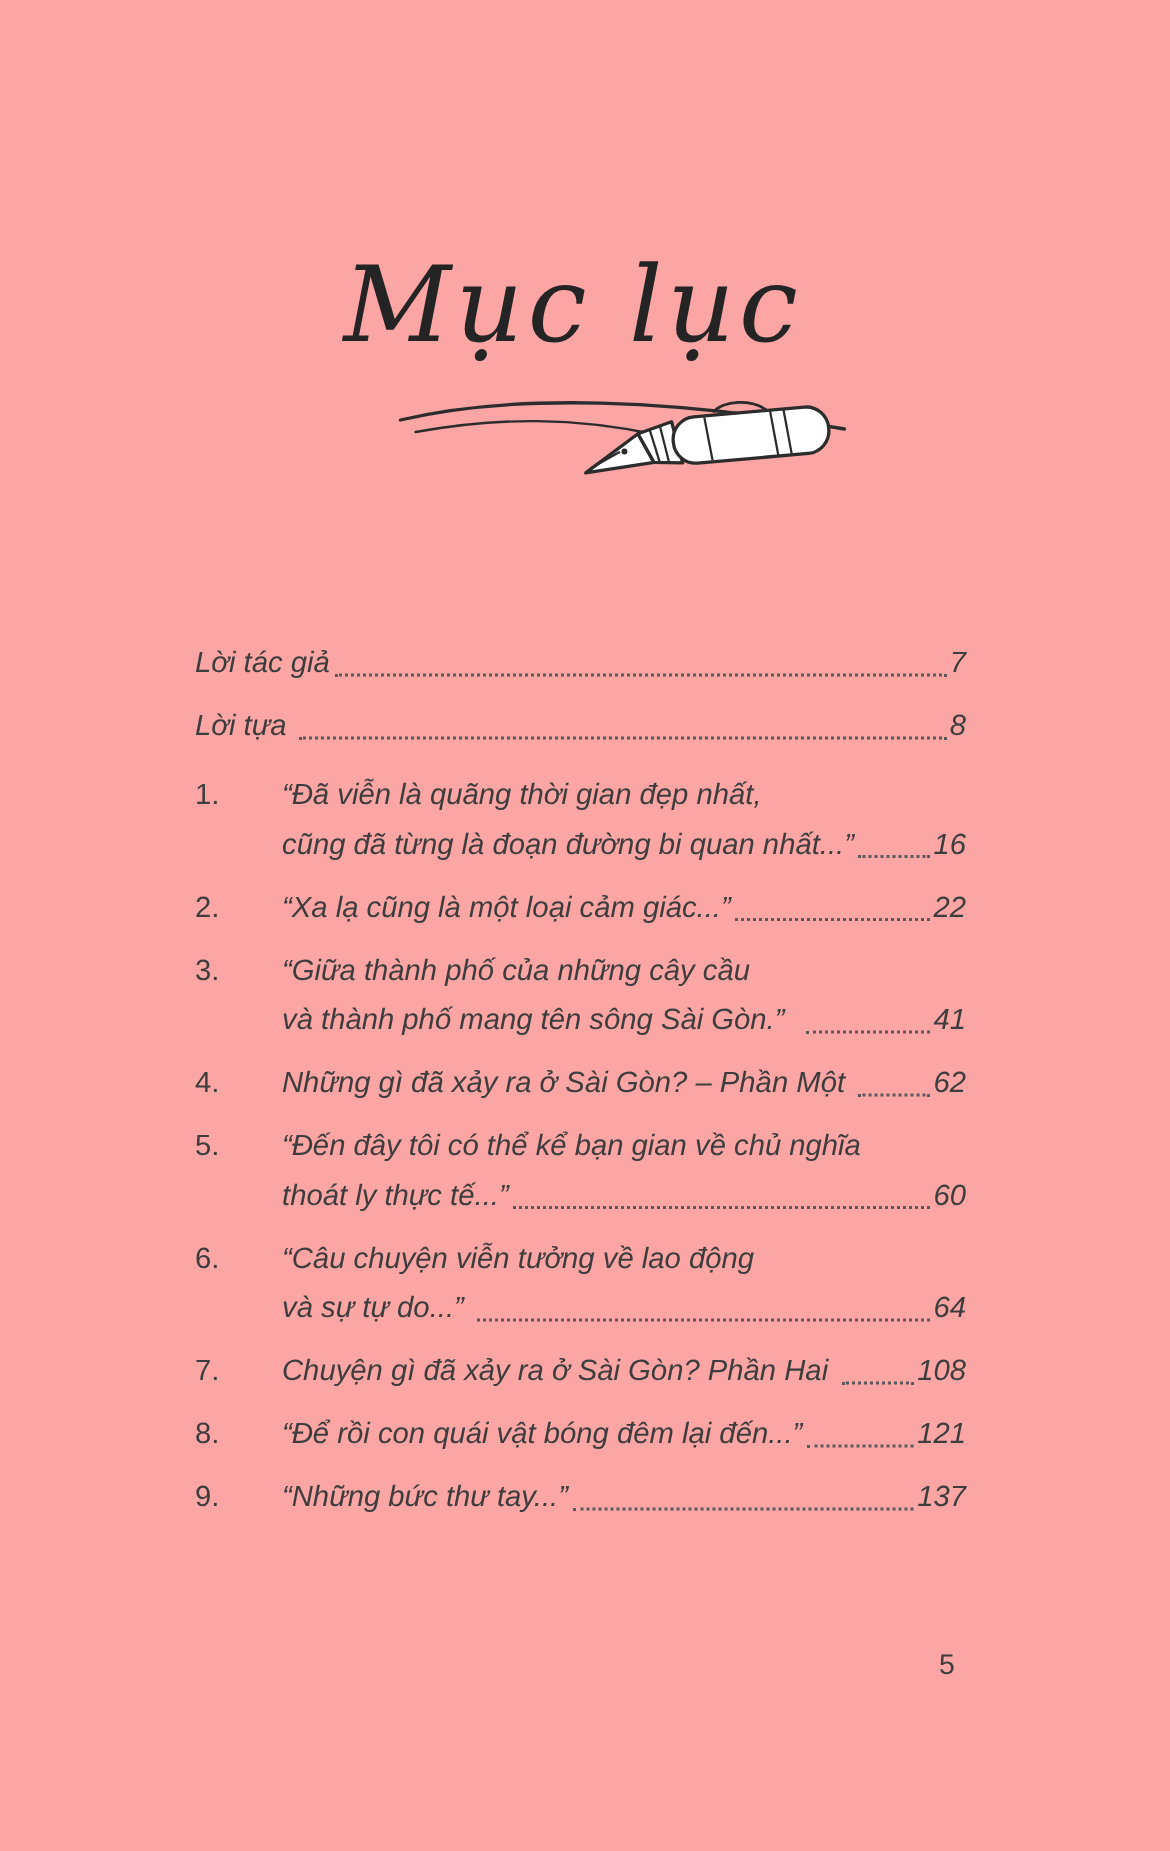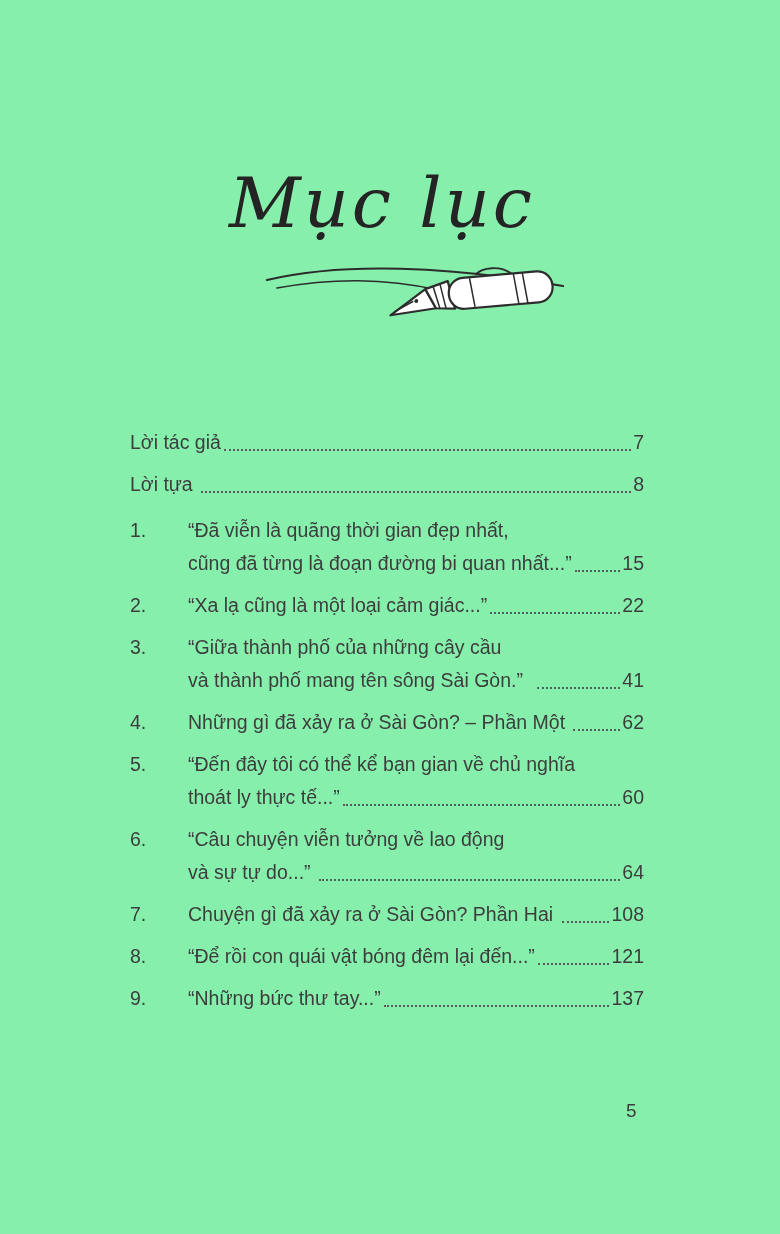--- a/index.html
+++ b/index.html
@@ -1,20 +1,20 @@
 <!DOCTYPE html>
 <html><head>
 <meta charset="utf-8">
 <style>
   * { margin: 0; padding: 0; box-sizing: border-box; }
   html, body { background: #ffffff; }
   .page {
     width: 780px;
     height: 1234px;
-    background: #86efac;
+    background: #fca5a5;
     position: relative;
     overflow: hidden;
     font-family: "Liberation Sans", sans-serif;
     color: #3d3d3d;
   }
   .title {
     margin-top: 162px;
     text-align: center;
     font-family: "DejaVu Serif", serif;
     font-style: italic;
@@ -32,21 +32,21 @@
   }
   .toc {
     margin: 92px 0 0 130px;
     width: 514px;
     font-size: 19.5px;
   }
   .toc-item { display: flex; margin-bottom: 9px; }
   .toc-item:nth-child(3) { margin-top: 13px; }
   .toc-num { width: 58px; flex-shrink: 0; line-height: 33px; }
   .toc-lines { flex: 1; min-width: 0; }
-  .toc-line { display: flex; line-height: 33px; }
+  .toc-line { display: flex; line-height: 33px; font-style: italic; }
   .toc-text { white-space: pre-wrap; }
   .leader {
     flex: 1;
     min-width: 12px;
     border-bottom: 2.2px dotted #5a5a5a;
     align-self: flex-end;
     margin: 0 2px 8px 3px;
   }
   .toc-page { line-height: 33px; text-align: right; flex-shrink: 0; }
   .footer-page {
@@ -115,21 +115,21 @@
 
   <div class="toc-item">
     <span class="toc-num">1.</span>
     <div class="toc-lines">
           <div class="toc-line">
             <span class="toc-text">“Đã viễn là quãng thời gian đẹp nhất,</span>
           </div>
           <div class="toc-line">
             <span class="toc-text">cũng đã từng là đoạn đường bi quan nhất...”</span>
             <span class="leader"></span>
-            <span class="toc-page">15</span>
+            <span class="toc-page">16</span>
           </div>
         </div>
   </div>
 
   <div class="toc-item">
     <span class="toc-num">2.</span>
     <div class="toc-lines">
           <div class="toc-line">
             <span class="toc-text">“Xa lạ cũng là một loại cảm giác...”</span>
             <span class="leader"></span>

